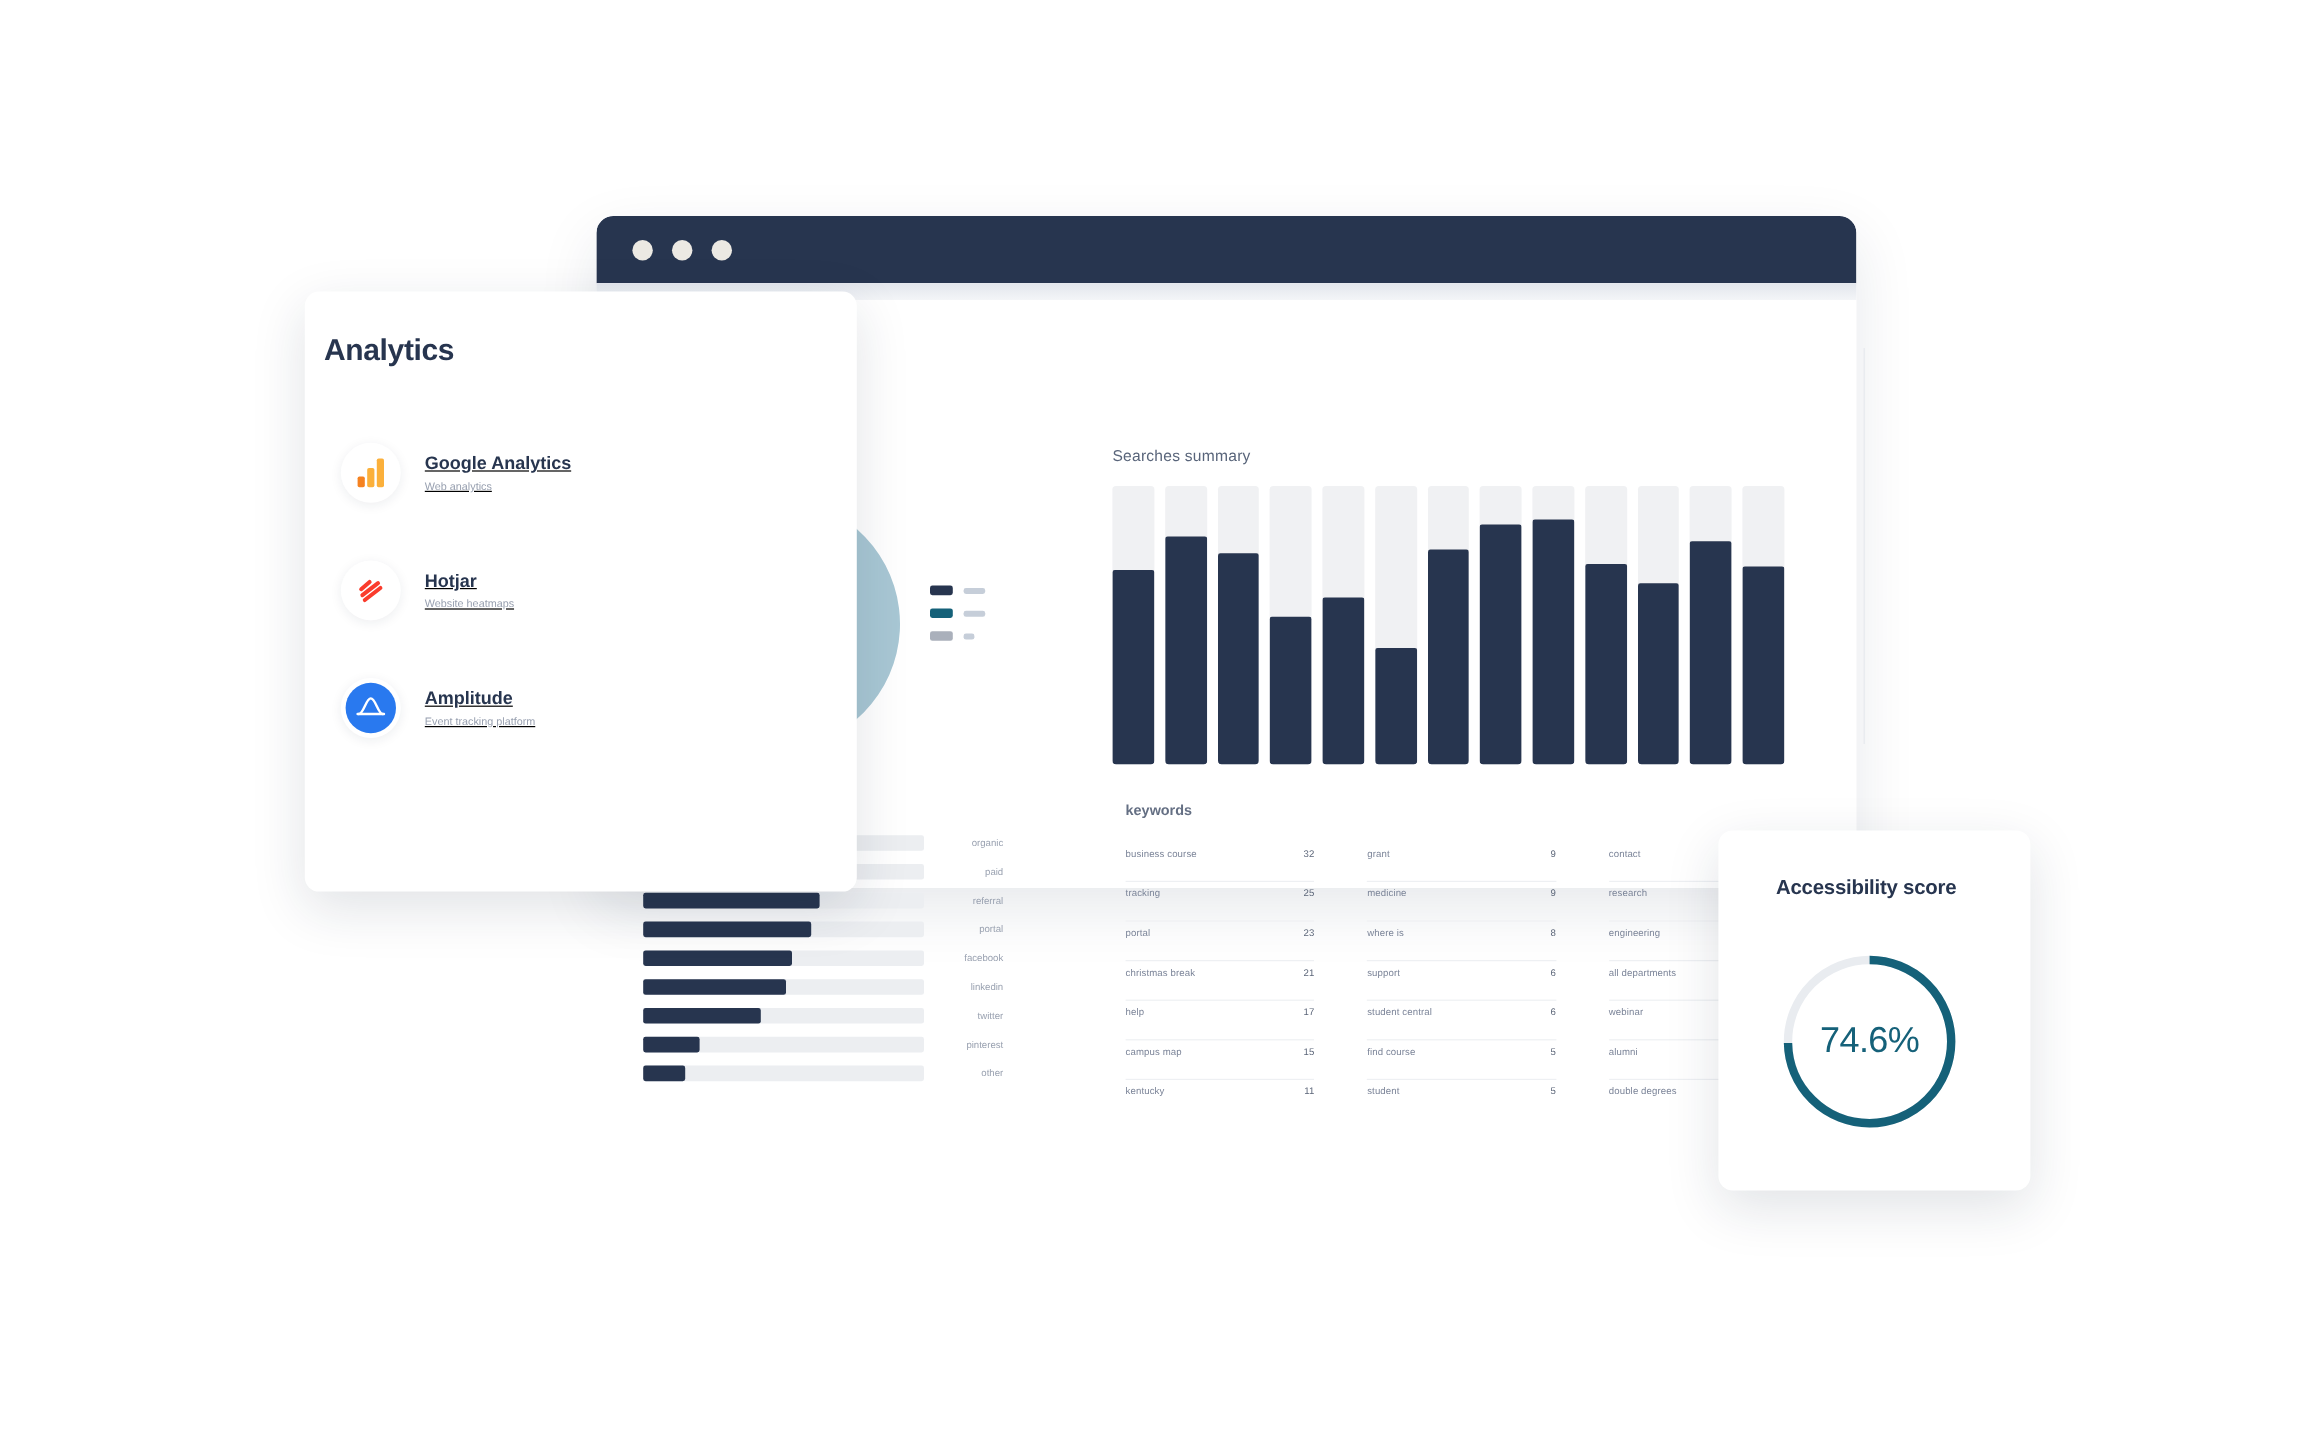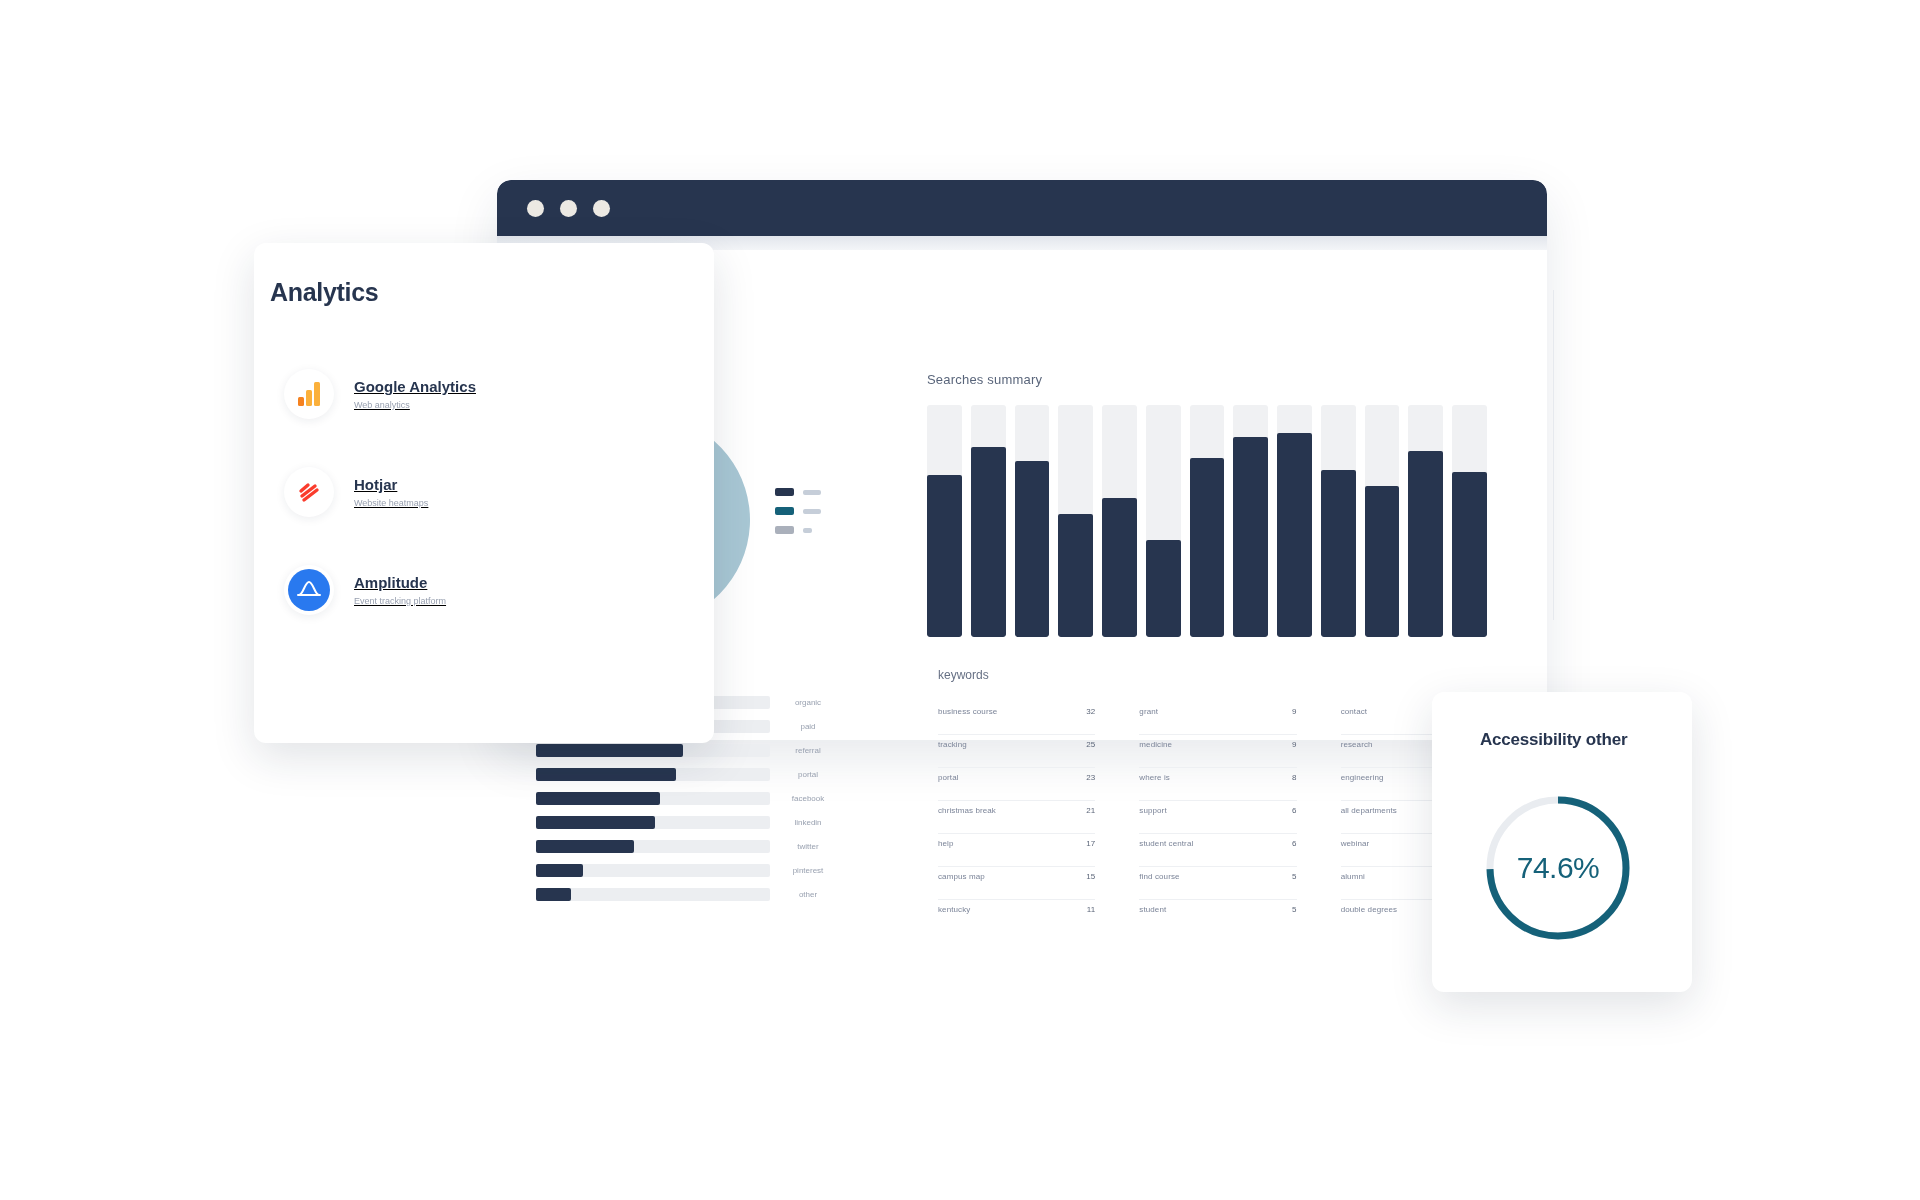--- a/index.html
+++ b/index.html
@@ -45,21 +45,21 @@
     flex:1;height:232px;background:#f0f1f3;border-radius:3px;
     position:relative;overflow:hidden;
   }
   .bar-fill{
     position:absolute;left:0;right:0;bottom:0;background:#27354f;
     border-radius:2px;
   }
 
   
   .keywords{position:absolute;left:938px;top:668px;width:560px;}
-  .kw-title{font-size:12px;color:#4a566e;margin-bottom:20px;opacity:.85;}
+  .kw-title{font-size:12px;color:#4a566e;margin-bottom:20px;opacity:.85;font-weight:bold;}
   .kw-cols{display:flex;gap:44px;}
   .kw-col{flex:1;}
   .kw-row{
     display:flex;justify-content:space-between;align-items:center;
     font-size:8px;color:#7b8498;padding:5px 0 18px 0;
     border-bottom:1px solid #eef0f3;letter-spacing:.1px;
   }
   .kw-row:last-child{border-bottom:none;}
   .kw-val{color:#5c6679;}
 
@@ -116,21 +116,21 @@
   .legend-sw{width:19px;height:8px;border-radius:2px;}
   .legend-lb{width:18px;height:5px;border-radius:2px;background:#c6ced9;}
 
   
   .hbars{position:absolute;left:536px;top:690px;width:300px;}
   .hb-row{display:flex;align-items:center;gap:10px;height:24px;}
   .hb-track{
     flex:1;height:13px;background:#eceef1;border-radius:2px;position:relative;
   }
   .hb-fill{position:absolute;left:0;top:0;bottom:0;border-radius:2px;}
-  .hb-label{width:56px;font-size:8px;color:#99a1b0;text-align:center;}
+  .hb-label{width:56px;font-size:8px;color:#99a1b0;text-align:right;}
 
   
   .access-card{
     position:absolute;left:1432px;top:692px;width:260px;height:300px;
     background:#ffffff;border-radius:12px;
     box-shadow:0 14px 44px rgba(24,38,65,.13);
   }
   .access-title{
     position:absolute;left:1480px;top:730px;font-size:17px;font-weight:700;
     color:#27354f;letter-spacing:-.2px;
@@ -432,21 +432,21 @@
        </span>
         </div>
         <div>
           <div class="integr-name">Amplitude</div>
        <div class="integr-sub">Event tracking platform</div>
         </div>
       </div>
     </div>
 
   <div class="access-card"></div>
-  <div class="access-title">Accessibility other</div>
+  <div class="access-title">Accessibility score</div>
   <div class="gauge">
     <svg width="160" height="160" viewBox="0 0 160 160">
       <circle id="gauge-track" cx="80" cy="80" r="68" fill="none" stroke-width="7" stroke="#e9ecf0"></circle>
       <circle id="gauge-arc" cx="80" cy="80" r="68" fill="none" stroke-width="7" stroke-linecap="butt" transform="rotate(-90 80 80)" stroke="#156179" stroke-dasharray="318.73342426260604 427.2566008882119"></circle>
     </svg>
   </div>
   <div class="gauge-num">74.6%</div>
 
 </div>
 

